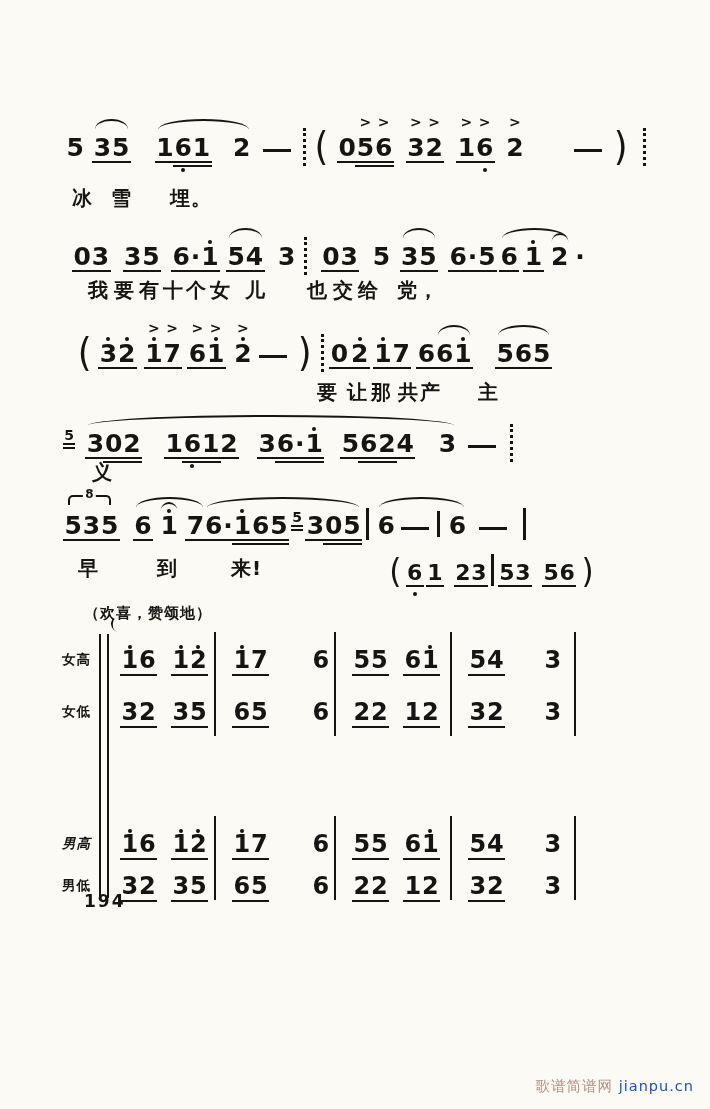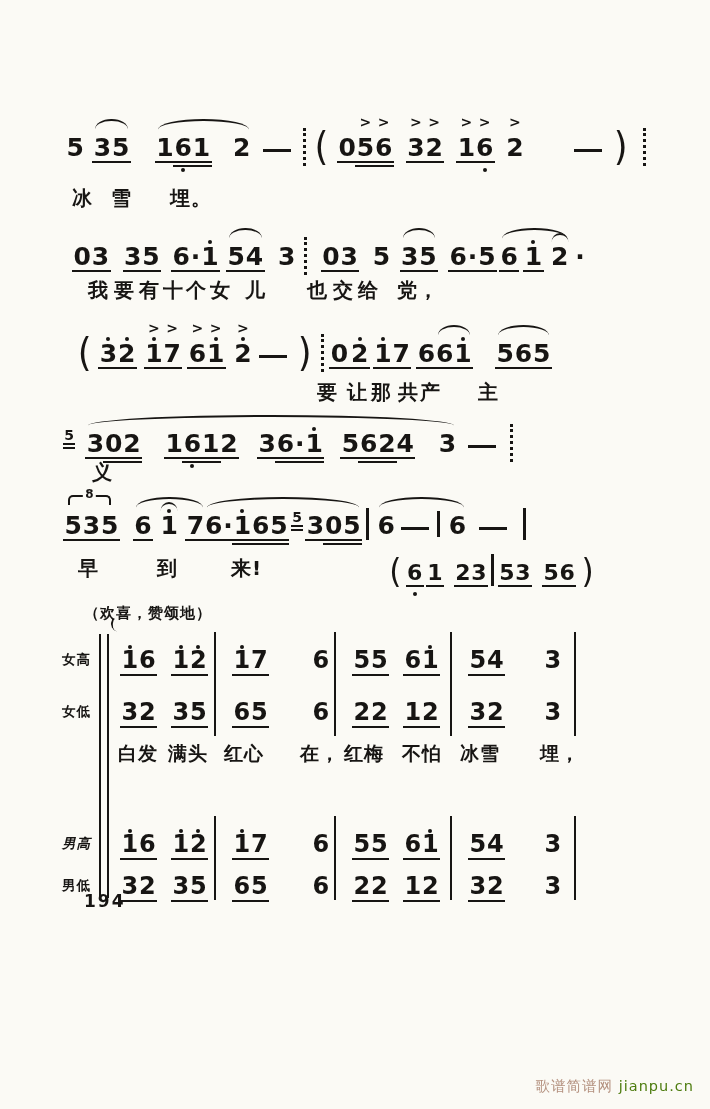--- a/index.html
+++ b/index.html
@@ -40,21 +40,21 @@
   .choir{position:absolute;display:grid;}
   .vlabel{align-self:center;justify-self:start;font-size:13.5px;font-weight:700;letter-spacing:1px;padding-left:2px;}
   .mcell{position:relative;display:flex;align-items:center;border-right:2.5px solid #171513;padding-left:17px;font-size:24px;font-weight:700;}
   .mcell .item{height:1.15em;align-items:flex-end;}
   .choir-lyrics{grid-column:2/6;display:flex;align-items:center;font-size:19px;font-weight:700;white-space:nowrap;padding-left:14px;}
   .sysline{position:absolute;top:2px;bottom:2px;width:6px;border-left:2px solid #171513;border-right:2.5px solid #171513;}
   
   .pagenum{position:absolute;font-size:17px;font-weight:700;letter-spacing:2px;}
   .watermark{position:absolute;font-size:14.5px;letter-spacing:1px;}
   .wm-name{color:#b3907e;}
-  .wm-url{color:#4d7c0f;}
+  .wm-url{color:#1d4ed8;}
 </style>
 </head>
 <body>
 
 <div class="sheet">
   <div class="expr" style="top:604px;left:84px;">（欢喜，赞颂地）</div>
   <div class="hook" style="top:620px;left:110px;"></div>
   <div class="pagenum" style="top:891px;left:84px;">194</div>
   <div class="watermark" style="top:1077px;right:16px;">
     <span class="wm-name">歌谱简谱网</span>
@@ -500,24 +500,14 @@
       </div>
       <div class="mcell" style="grid-area: 6 / 5;">
         <div class="item" style="margin-right: 40px;">
           <div class="glyph u1">3</div>
           <div class="glyph u1">2</div>
         </div>
         <div class="item">
           <div class="glyph">3</div>
         </div>
       </div>
-      <div class="choir-lyrics" style="grid-row: 3;">
-        <div class="lyr">白发</div>
-        <div class="lyr" style="margin-left: 10px;">满头</div>
-        <div class="lyr" style="margin-left: 16px;">红心</div>
-        <div class="lyr" style="margin-left: 36px;">在，</div>
-        <div class="lyr" style="margin-left: 4px;">红梅</div>
-        <div class="lyr" style="margin-left: 18px;">不怕</div>
-        <div class="lyr" style="margin-left: 18px;">冰雪</div>
-        <div class="lyr" style="margin-left: 40px;">埋，</div>
-      </div>
     </div>
   </div>
 
 </body></html>

